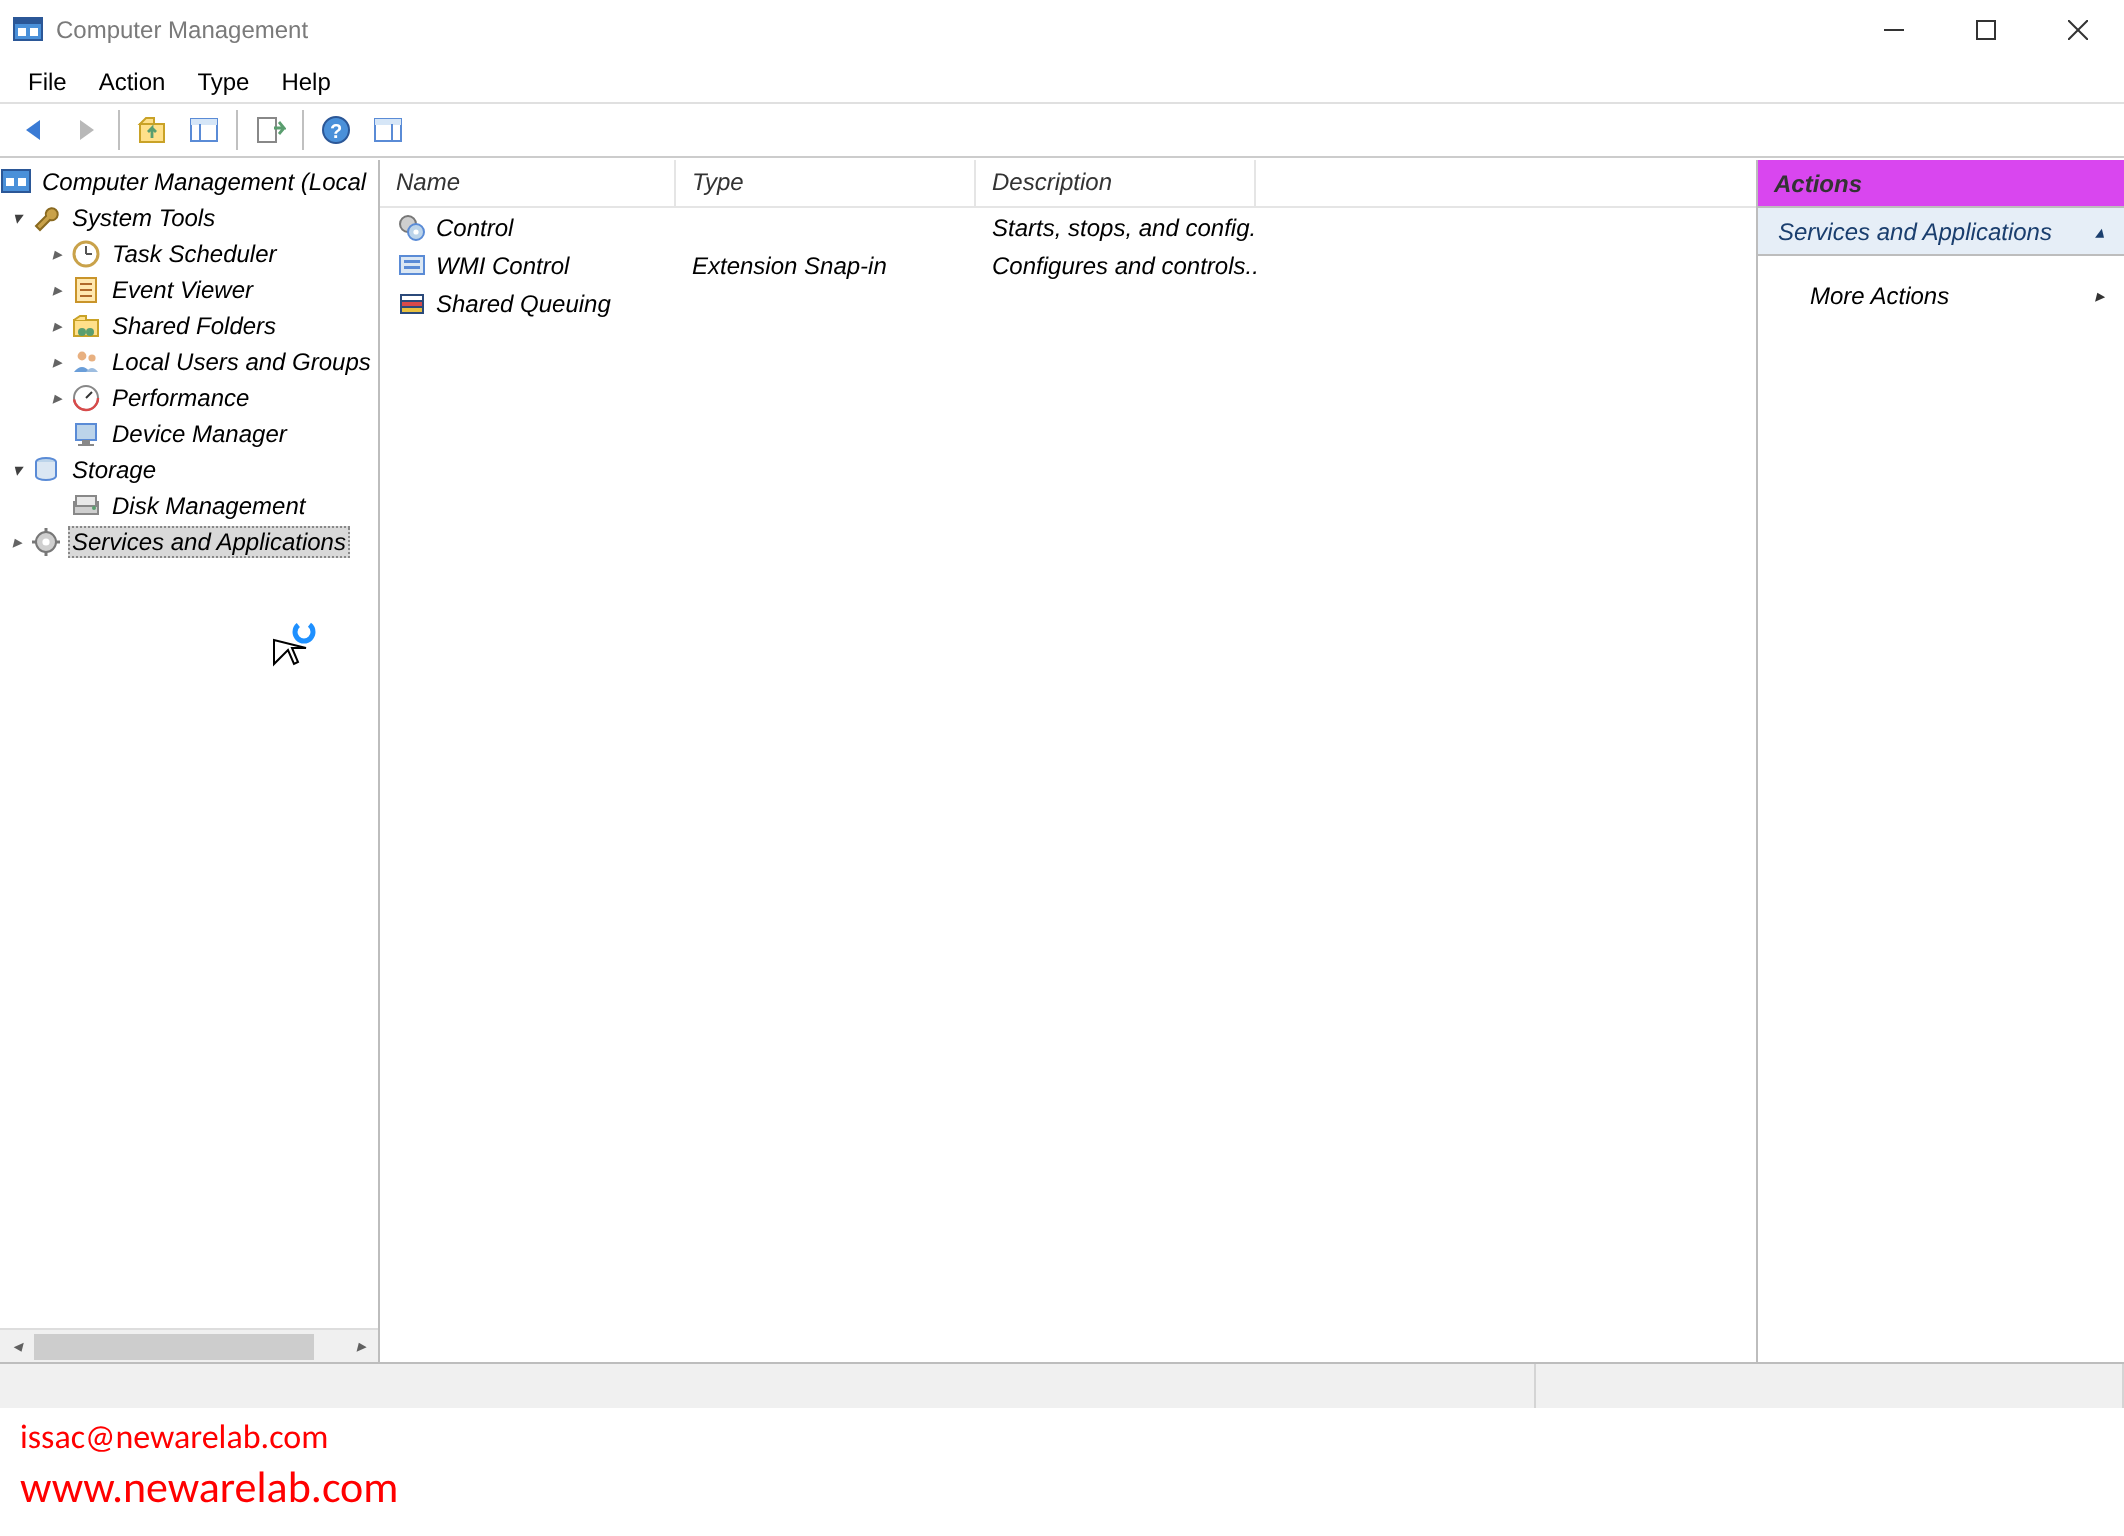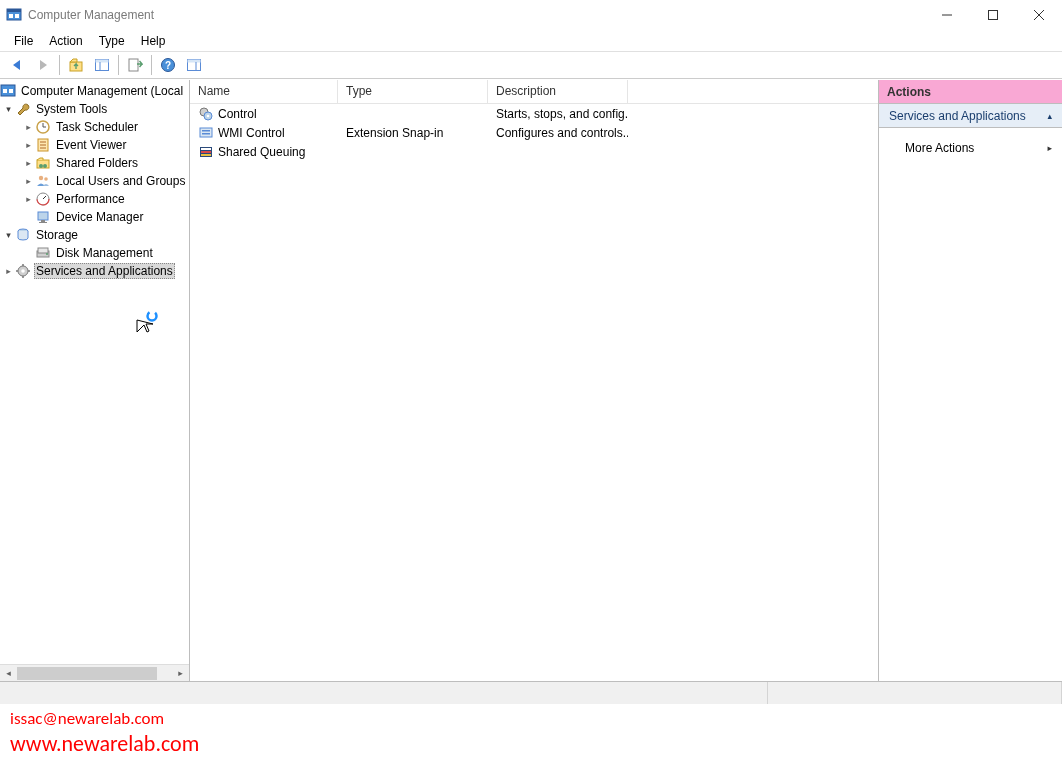--- a/index.html
+++ b/index.html
@@ -15,21 +15,21 @@
 
 .menubar { height: 21px; display: flex; align-items: center; padding-left: 6px; background: #fff; }
 .menu-item { padding: 2px 8px; color: #000; cursor: default; }
 
 
 .toolbar { height: 28px; display: flex; align-items: center; border-top: 1px solid #e0e0e0; border-bottom: 1px solid #ccc; padding: 2px 4px; }
 .tool-btn { width: 24px; height: 23px; display: flex; align-items: center; justify-content: center; margin: 0 1px; border: 1px solid transparent; }
 .tool-sep { width: 1px; height: 20px; background: #c0c0c0; margin: 0 3px; }
 
 
-.mainarea { display: flex; height: 602px; border-top: 1px solid #fff; }
+.mainarea { display: flex; height: 602px; border-top: 1px solid #fff; font-style: italic; }
 
 
 .treepane { width: 190px; background: #fff; border-right: 1px solid #bdbdbd; position: relative; display: flex; flex-direction: column; }
 .tree-content { flex: 1; overflow: hidden; padding-top: 2px; }
 .tree-row { display: flex; align-items: center; height: 18px; white-space: nowrap; cursor: default; padding-left: 1px; }
 .tree-row.selected .tree-label { background: #d9d9d9; border: 1px dotted #888; padding: 0 1px; }
 .tree-label { padding: 0 2px; }
 .twisty { width: 13px; height: 13px; display: inline-flex; align-items: center; justify-content: center; font-size: 9px; color: #646464; }
 .twisty.open { color: #404040; }
 .tree-icon { width: 16px; height: 16px; display: inline-flex; align-items: center; justify-content: center; margin-right: 3px; }
@@ -42,21 +42,21 @@
 .listpane { flex: 1; background: #fff; border-right: 1px solid #bdbdbd; }
 .list-header { display: flex; height: 24px; border-bottom: 1px solid #e5e5e5; }
 .list-header-col { padding: 4px 8px; border-right: 1px solid #e5e5e5; color: #333; }
 .list-rows { }
 .list-row { display: flex; height: 19px; align-items: center; cursor: default; }
 .list-cell { padding: 0 8px; display: flex; align-items: center; overflow: hidden; white-space: nowrap; text-overflow: ellipsis; }
 .list-cell .cell-icon { width: 16px; height: 16px; display: inline-flex; margin-right: 4px; }
 
 
 .actionspane { width: 183px; background: #fff; }
-.actions-header { height: 24px; background: #f9a8d4; border-bottom: 1px solid #bdbdbd; display: flex; align-items: center; padding: 0 8px; font-weight: 600; color: #333; }
+.actions-header { height: 24px; background: #d946ef; border-bottom: 1px solid #bdbdbd; display: flex; align-items: center; padding: 0 8px; font-weight: 600; color: #333; }
 .actions-section { background: #e6eef7; border-bottom: 1px solid #bdbdbd; height: 24px; display: flex; align-items: center; justify-content: space-between; padding: 0 10px; color: #1a3e6e; }
 .actions-section .collapse-caret { font-size: 9px; color: #1a3e6e; }
 .actions-item { height: 24px; display: flex; align-items: center; justify-content: space-between; padding: 16px 10px 0 26px; cursor: default; }
 .actions-item .sub-caret { font-size: 9px; color: #333; }
 
 
 .statusbar { height: 23px; border-top: 1px solid #bdbdbd; display: flex; background: #f0f0f0; }
 .statusbar .seg { border-right: 1px solid #d4d4d4; height: 100%; }
 
 

